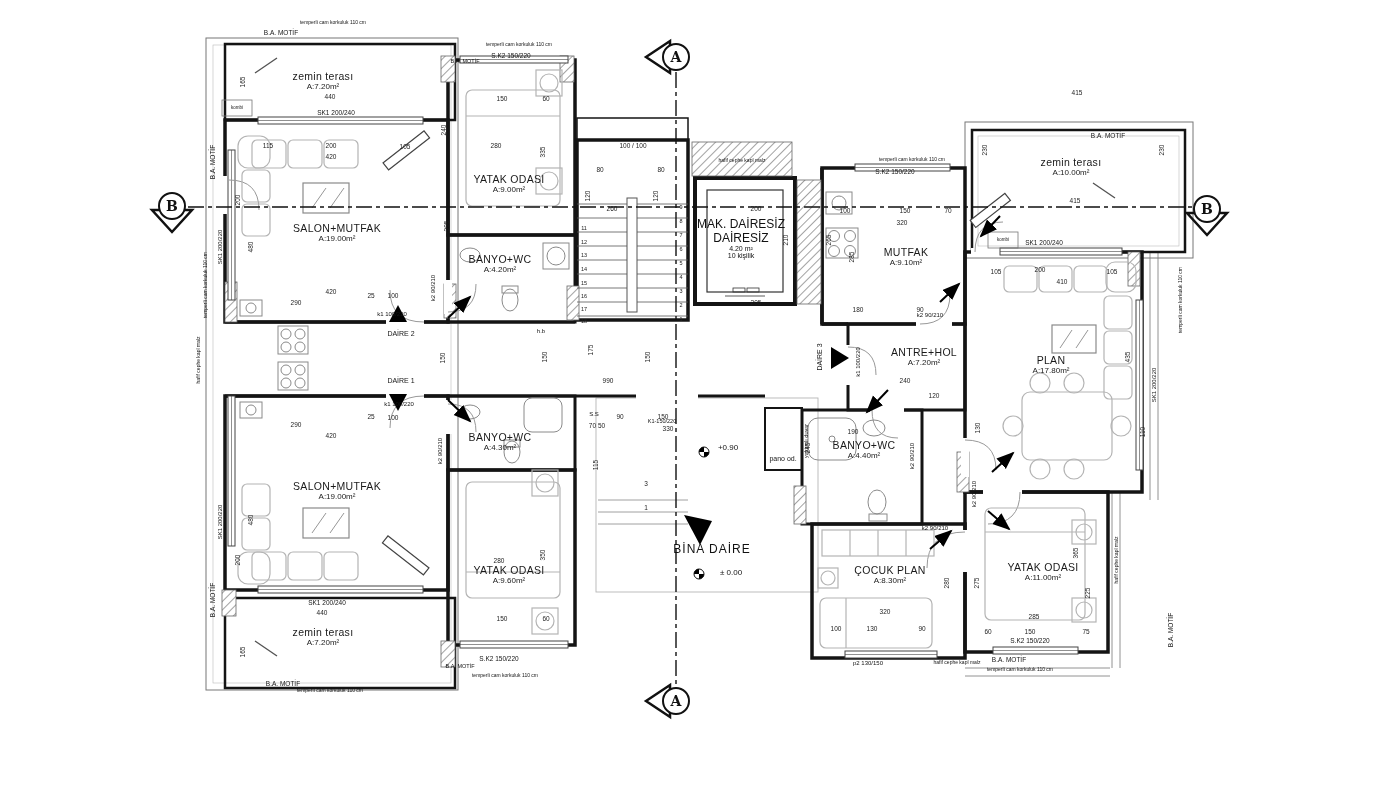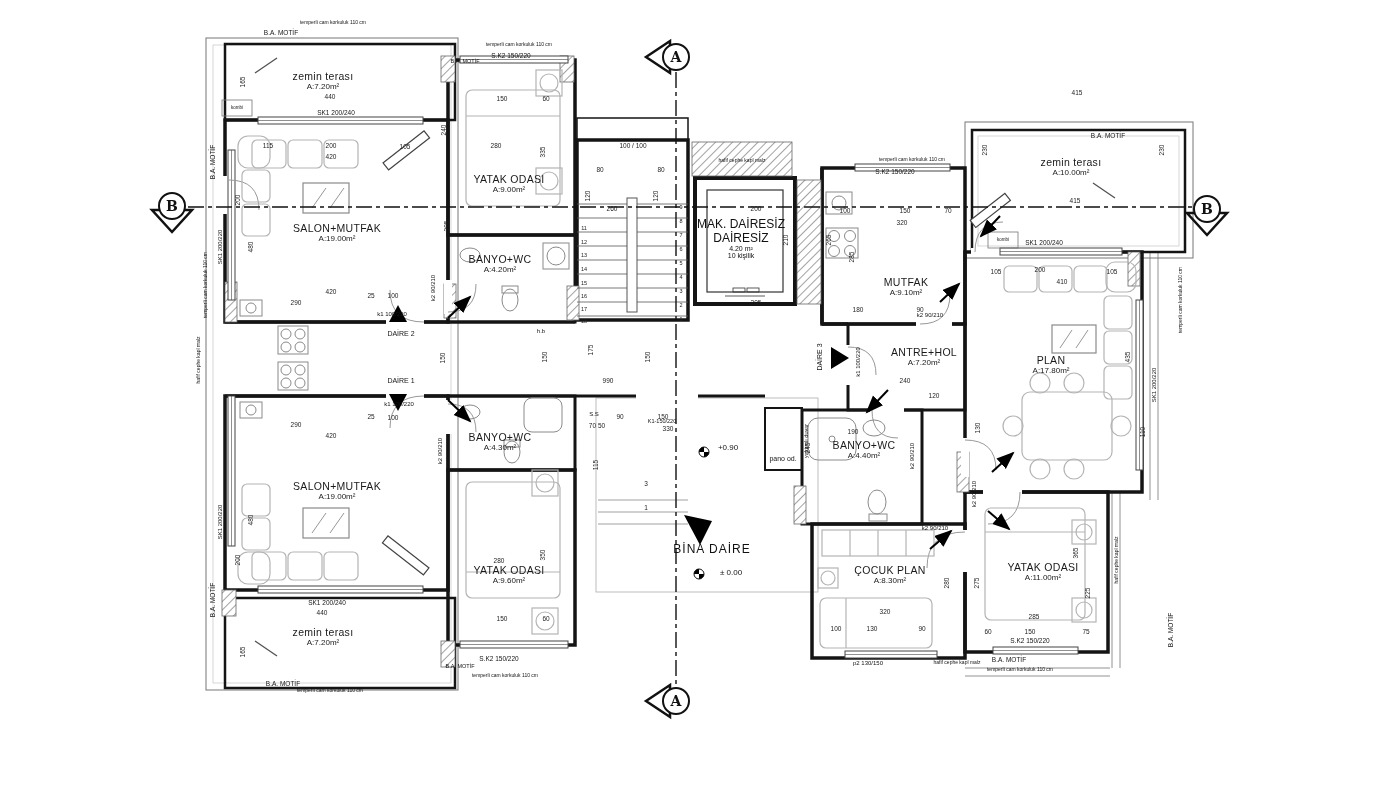--- a/index.html
+++ b/index.html
@@ -386,21 +386,21 @@
         <span class="rarea">A:4.30m²</span>
       </div>
       <div class="room" style="left: 509px; top: 574px;">
         <span class="rname">YATAK ODASI</span>
         <span class="rarea">A:9.60m²</span>
       </div>
       <div class="room" style="left: 323px; top: 636px;">
         <span class="rname">zemin terası</span>
         <span class="rarea">A:7.20m²</span>
       </div>
-      <div class="room" style="left: 906px; top: 256px; margin-top: 30px;">
+      <div class="room" style="left: 906px; top: 256px;">
         <span class="rname">MUTFAK</span>
         <span class="rarea">A:9.10m²</span>
       </div>
       <div class="room" style="left: 924px; top: 356px;">
         <span class="rname">ANTRE+HOL</span>
         <span class="rarea">A:7.20m²</span>
       </div>
       <div class="room" style="left: 864px; top: 449px;">
         <span class="rname">BANYO+WC</span>
         <span class="rarea">A:4.40m²</span>

